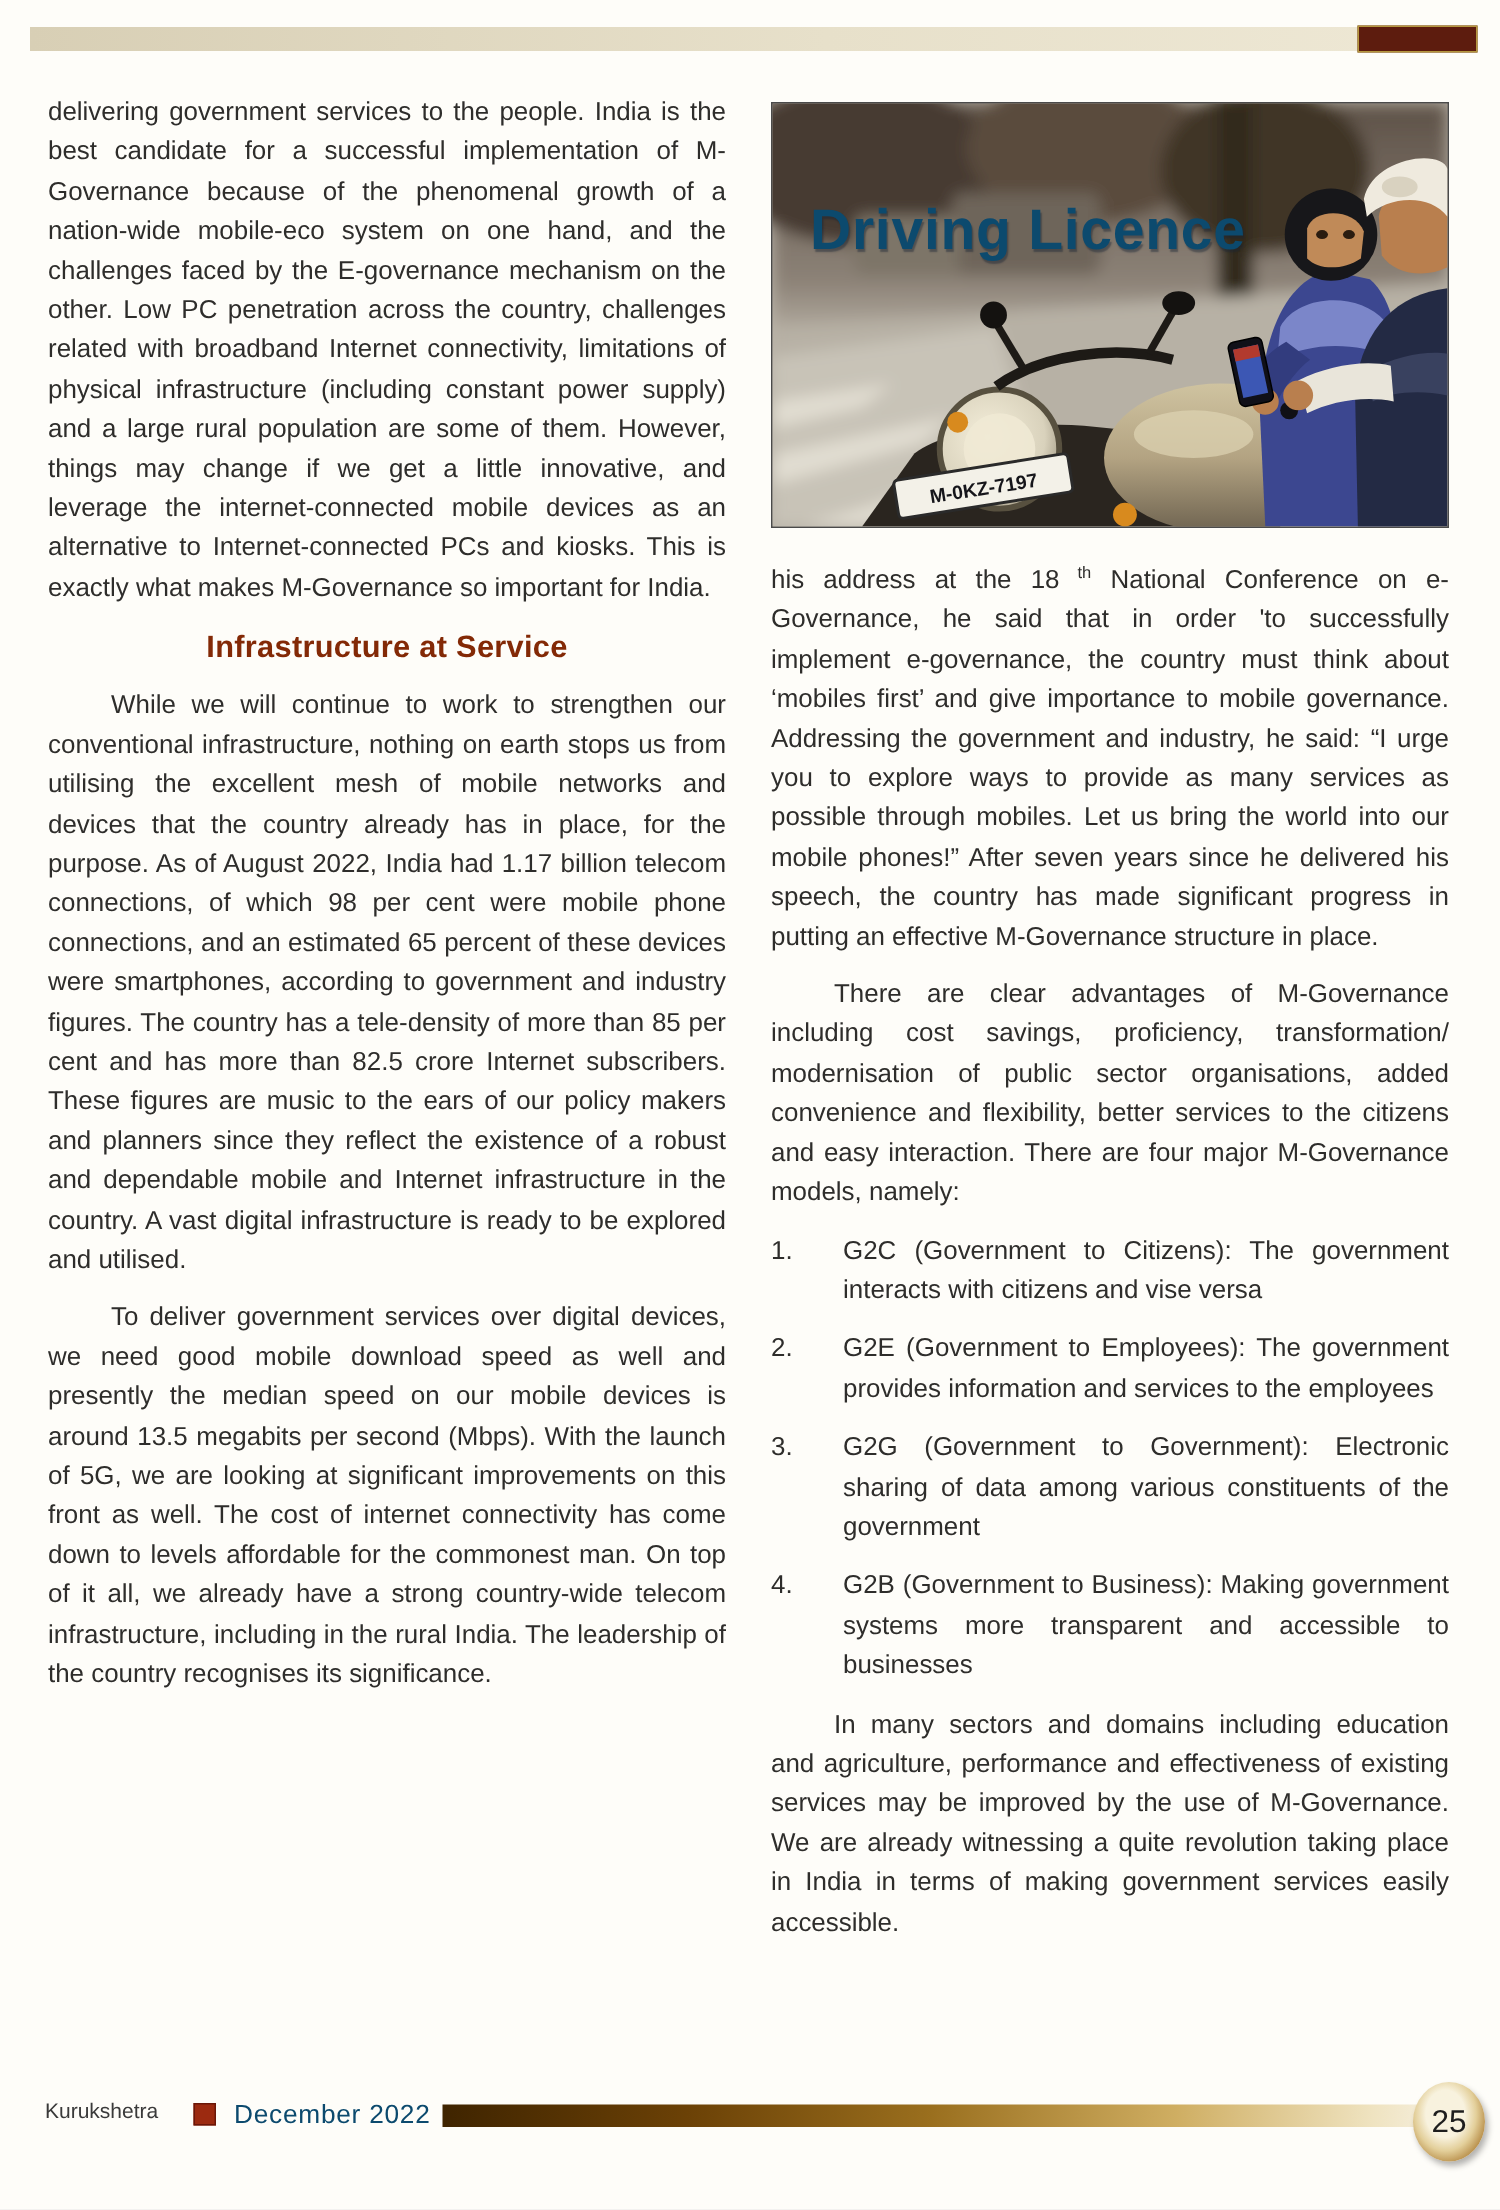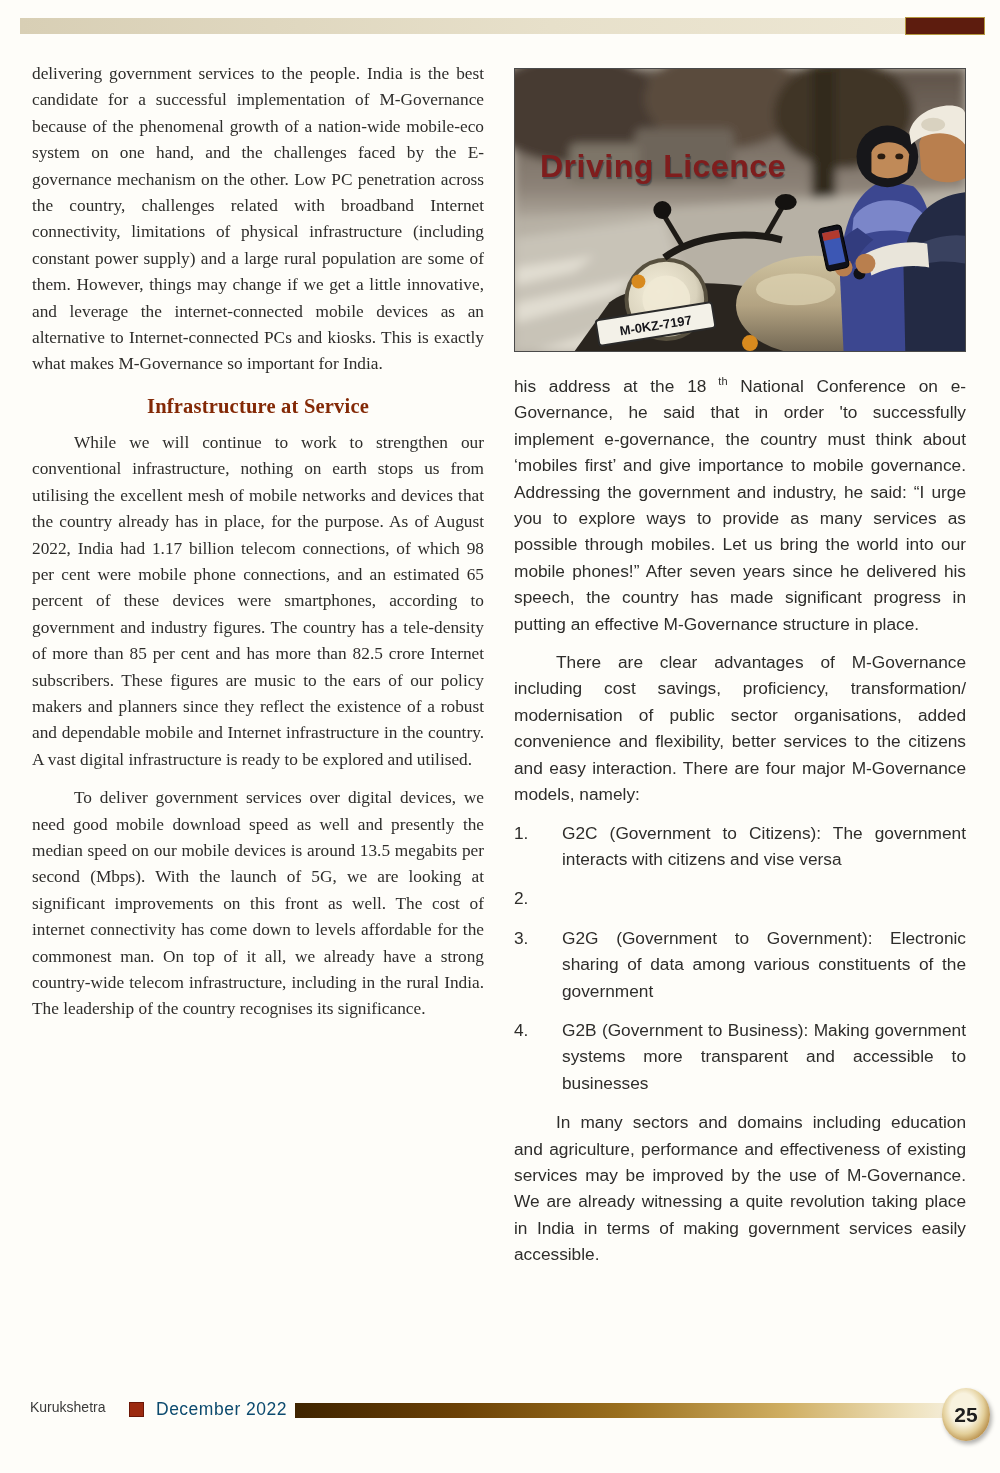--- a/index.html
+++ b/index.html
@@ -10,47 +10,47 @@
   }
   
   .topbar{position:absolute;left:20px;top:18px;width:965px;height:16px;
     background:linear-gradient(90deg,#d8cfb5,#e7e0ca 55%,#eee8d5);}
   .topbar-block{position:absolute;right:0;top:-1px;width:80px;height:18px;
     background:#5d1c0e;border:1px solid #b5983f;box-sizing:border-box;}
   
   .col{position:absolute;width:452px;text-align:justify;font-size:17.3px;line-height:26.4px;}
   .col p{margin:0 0 12px 0;}
   .indent{text-indent:42px;}
-  .left-col{left:32px;top:61px;font-family:Liberation Serif, serif;}
+  .left-col{left:32px;top:61px;}
   .right-col{left:514px;top:68px;}
   h2.sec{font-size:20.5px;line-height:26px;color:#832906;margin:15px 0 11px 0;
     font-weight:bold;text-align:center;letter-spacing:.2px;}
   .sup{vertical-align:super;font-size:11px;line-height:0;margin-left:12px;}
   
   .photo{position:relative;width:452px;height:284px;border:1px solid #4a4a4a;
     box-sizing:border-box;margin:0 0 21px 0;background:#b9b3a8;}
   .photo svg{display:block;width:100%;height:100%;}
-  .photo-caption{position:absolute;left:25px;top:84px;font-size:32px;font-weight:bold;
-    color:#7f1d1d;text-shadow:1px 2px 1px rgba(25,35,50,.45);letter-spacing:.5px;}
+  .photo-caption{position:absolute;left:25px;top:72px;font-size:38px;font-weight:bold;
+    color:#0c4a6e;text-shadow:1px 2px 1px rgba(25,35,50,.45);letter-spacing:.5px;}
   
   .mrow{display:flex;margin:0 0 13px 0;}
   .mnum{width:48px;flex:none;}
   .mtext{flex:1;text-align:justify;}
   
   .footer{position:absolute;left:0;top:1390px;width:1000px;height:62px;}
   .fmag{position:absolute;left:30px;top:9px;font-size:14px;color:#3a3a3a;text-align:center;}
   .fsq{position:absolute;left:129px;top:12px;width:15px;height:15px;
     background:#9c2a10;border:1px solid #6b1708;box-sizing:border-box;}
   .fdate{position:absolute;left:156px;top:9px;font-size:17.5px;color:#0c4a6e;letter-spacing:.5px;}
   .fbar{position:absolute;left:295px;top:13px;width:652px;height:15px;
     background:linear-gradient(90deg,#3f2400,#6b4106 25%,#9a6f1e 50%,#cfae62 75%,#efe3c0 95%,#f4ecd6);}
   .fbadge{position:absolute;left:942px;top:-2px;width:48px;height:53px;border-radius:50%;
     background:radial-gradient(ellipse at 45% 40%,#f8f2de 35%,#e3cf9a 55%,#a9782e 82%,#5f3306 100%);
     display:flex;align-items:center;justify-content:center;
-    font-size:21px;color:#1e1e1e;box-shadow:2px 3px 4px rgba(0,0,0,.3);font-weight:bold;}
+    font-size:21px;color:#1e1e1e;box-shadow:2px 3px 4px rgba(0,0,0,.3);}
 </style>
 </head>
 <body>
 
 <div class="page">
 
   <div class="topbar">
     <div class="topbar-block"></div>
   </div>
 
@@ -165,20 +165,21 @@
 
     <p class="indent">There are clear advantages of M-Governance including cost savings, proficiency, transformation/ modernisation of public sector organisations, added convenience and flexibility, better services to the citizens and easy interaction. There are four major M-Governance models, namely:</p>
 
     <div>
       <div class="mrow">
         <span class="mnum">1.</span>
         <span class="mtext">G2C (Government to Citizens): The government interacts with citizens and vise versa</span>
       </div>
       <div class="mrow">
         <span class="mnum">2.</span>
+        <span class="mtext">G2E (Government to Employees): The government provides information and services to the employees</span>
       </div>
       <div class="mrow">
         <span class="mnum">3.</span>
         <span class="mtext">G2G (Government to Government): Electronic sharing of data among various constituents of the government</span>
       </div>
       <div class="mrow">
         <span class="mnum">4.</span>
         <span class="mtext">G2B (Government to Business): Making government systems more transparent and accessible to businesses</span>
       </div>
     </div>

